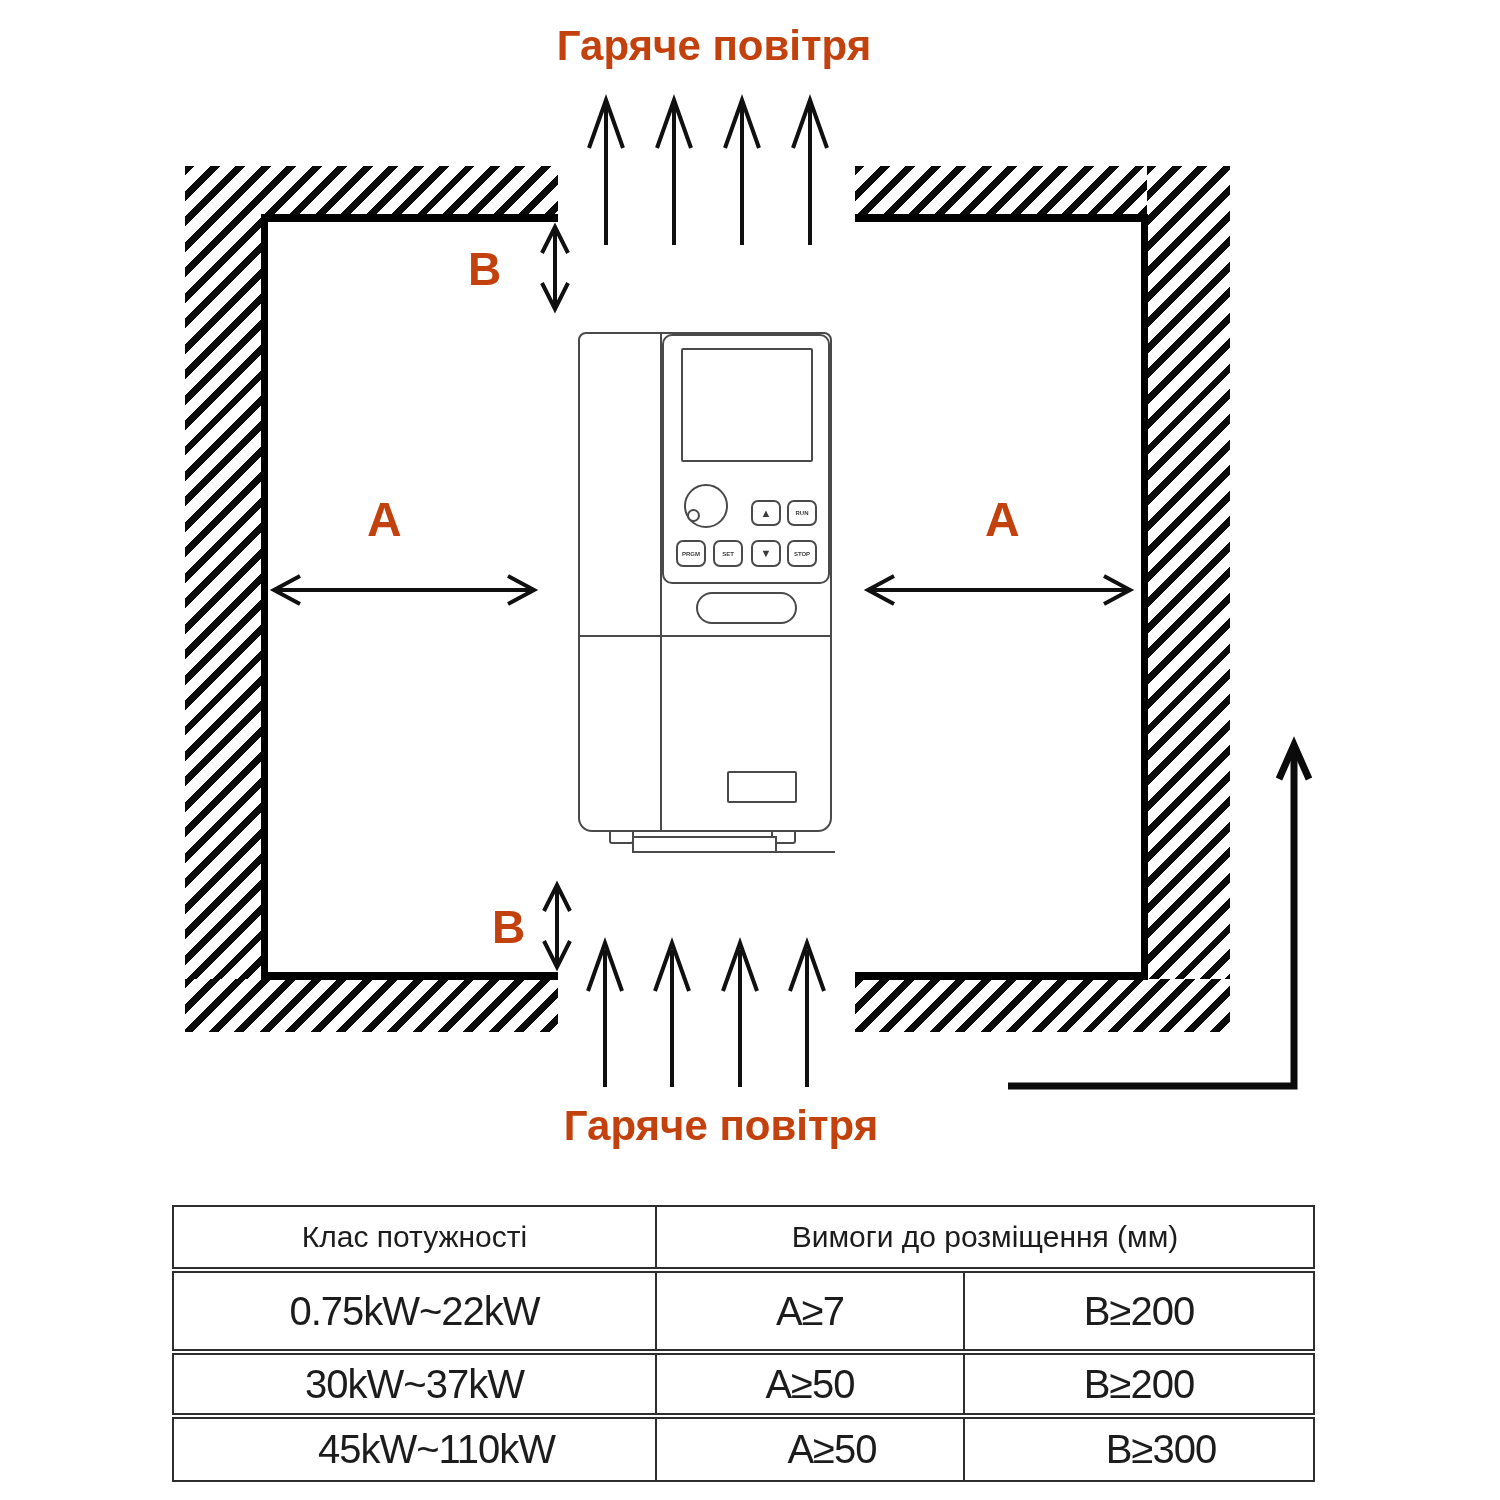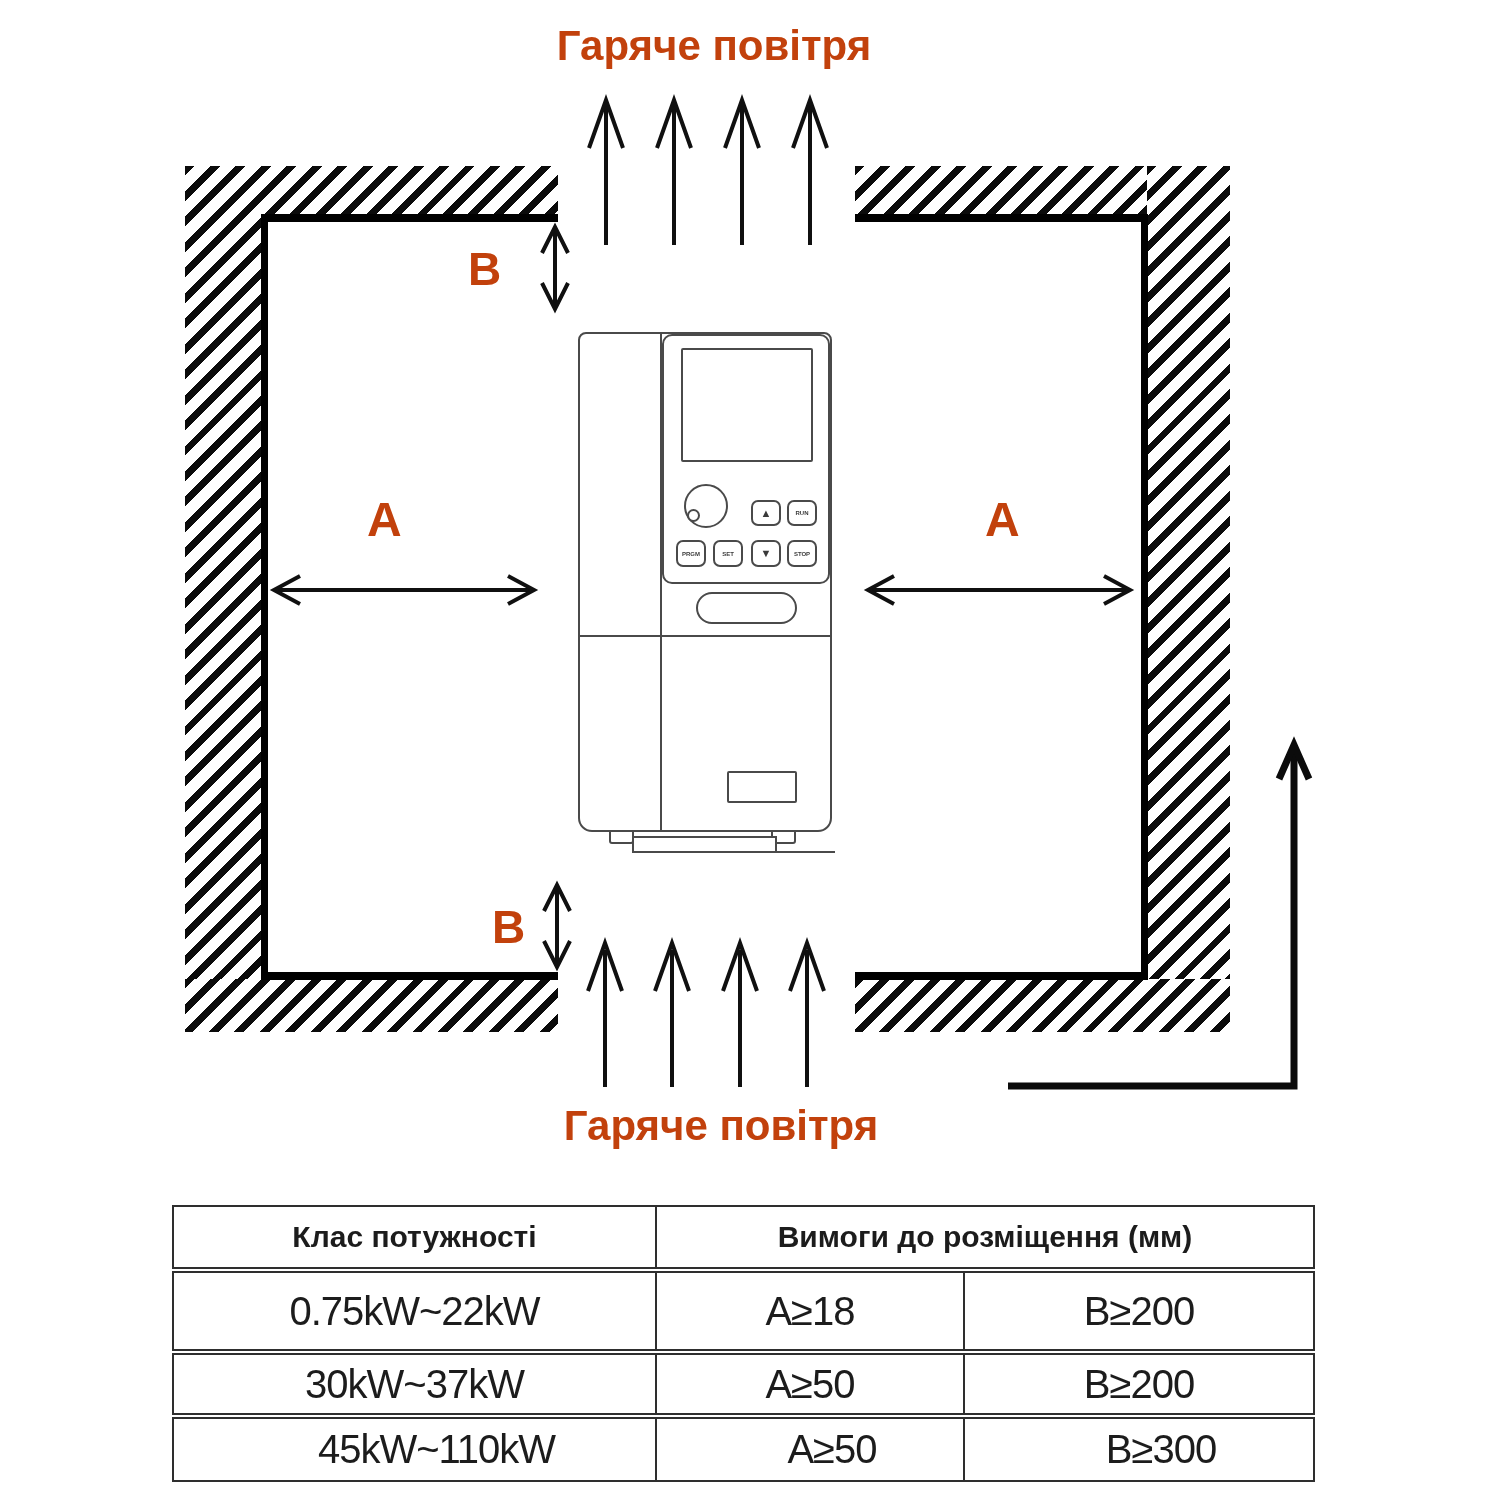--- a/index.html
+++ b/index.html
@@ -18,21 +18,21 @@
   .btn{position:absolute;border:2px solid #4a4a4a;border-radius:7px;box-sizing:border-box;
        display:flex;align-items:center;justify-content:center;font-size:6px;color:#3a3a3a;
        font-weight:700;letter-spacing:0;overflow:hidden;}
   .btn.tri{font-size:11px;line-height:1;}
   .circle{border-radius:50%;}
   
   .spec-table{position:absolute;left:172px;top:1205px;width:1141px;border-collapse:collapse;
               table-layout:fixed;background:#fff;}
   .spec-table td,.spec-table th{border:2px solid #2e2e2e;text-align:center;vertical-align:middle;
               color:#1c1c1c;padding:0;overflow:hidden;}
-  .spec-table .hrow th{font-size:30px;font-weight:700;height:60px;}
+  .spec-table .hrow th{font-size:30px;font-weight:400;height:60px;}
   .spec-table .drow td{font-size:40px;font-weight:400;letter-spacing:-1px;}
   .spec-table .drow td{border-top:6px double #2e2e2e;}
   .r1 td{height:76px;} .r2 td{height:58px;border-radius:9px;} .r3 td{height:61px;padding-left:44px;}
   svg.overlay{position:absolute;left:0;top:0;pointer-events:none;}
 </style>
 </head>
 <body>
 
 <div class="canvas">
 
@@ -136,21 +136,21 @@
         <col style="width:308px">
         <col style="width:350px">
       </colgroup>
     <tbody>
         <tr class="hrow">
       <th>Клас потужності</th>
       <th colspan="2">Вимоги до розміщення (мм)</th>
     </tr>
     <tr class="drow r1">
       <td>0.75kW~22kW</td>
-      <td>A≥18</td>
+      <td>A≥7</td>
       <td>B≥200</td>
     </tr>
     <tr class="drow r2">
       <td>30kW~37kW</td>
       <td>A≥50</td>
       <td>B≥200</td>
     </tr>
     <tr class="drow r3">
       <td>45kW~110kW</td>
       <td>A≥50</td>

